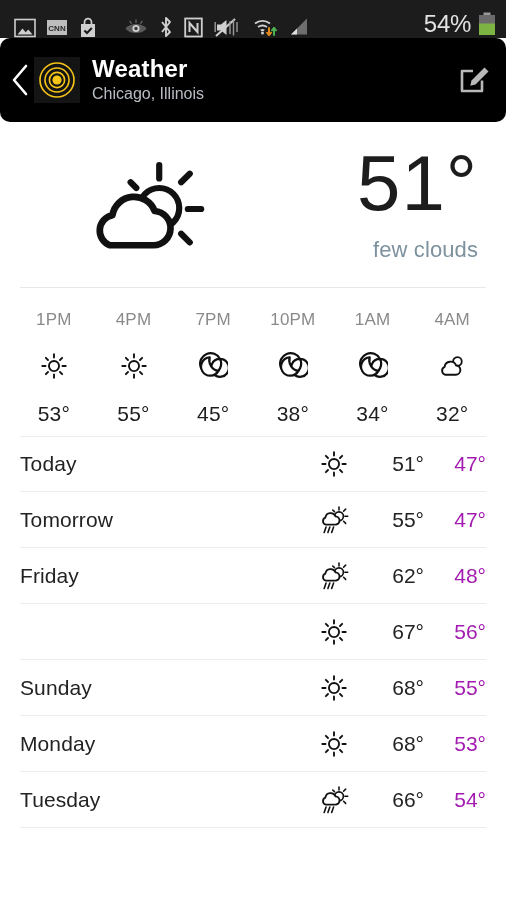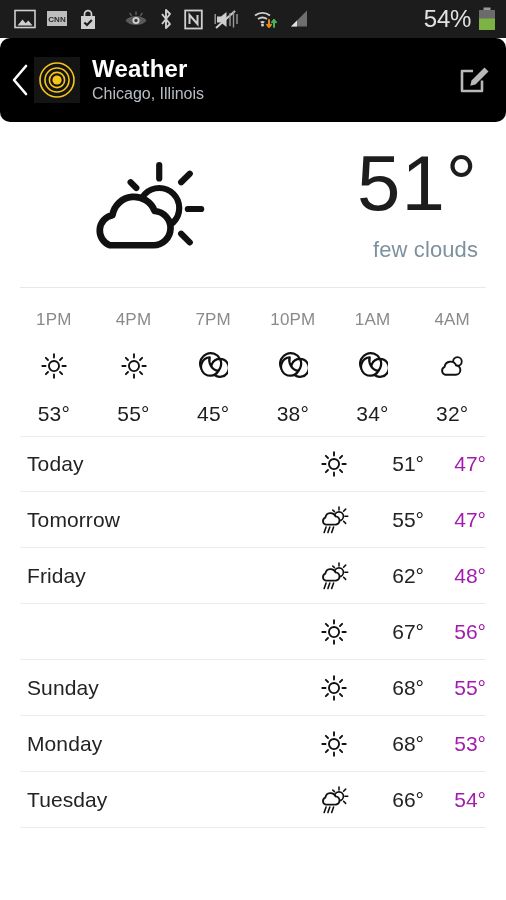--- a/index.html
+++ b/index.html
@@ -7,21 +7,21 @@
     width: 506px; height: 900px;
     background: #ffffff;
     font-family: "Liberation Sans", sans-serif;
     overflow: hidden;
   }
   .screen { width: 506px; height: 900px; position: relative; background:#fff; }
 
   
   .statusbar {
     height: 38px; background: #1c1c1c;
-    display: flex; align-items: center;
+    display: flex; align-items: flex-end;
     padding: 0 10px 0 14px;
     color: #d8d8d8;
   }
   .sb-left { display: flex; align-items: center; gap: 10px; }
   .sb-mid  { display: flex; align-items: center; gap: 11px; margin-left: 26px; }
   .sb-right{ margin-left: auto; display: flex; align-items: center; gap: 7px; }
   .sb-icon { display: block; }
   .sb-pct  { font-size: 24px; color: #e2e2e2; letter-spacing: -.3px; }
   .sb-time { font-size: 25px; color: #ececec; letter-spacing: -.4px; padding-left: 2px; }
 
@@ -69,21 +69,21 @@
   .hour-ico { height: 32px; display: flex; align-items: center; justify-content: center; }
   .hour-temp { font-size: 21px; color: #1d1d1d; letter-spacing: .2px; }
 
   
   .daily { padding: 0 20px; }
   .day-row {
     height: 56px; display: flex; align-items: center;
     border-bottom: 1px solid #ececec;
   }
   .day-row:first-child { border-top: 1px solid #ececec; }
-  .day-name { font-size: 21px; color: #232323; letter-spacing: .1px; margin-left: 7px; }
+  .day-name { font-size: 21px; color: #232323; letter-spacing: .1px; }
   .day-ico { margin-left: auto; width: 56px; display: flex; justify-content: center; align-items: center; }
   .day-hi { width: 62px; text-align: right; font-size: 21px; color: #232323; }
   .day-lo { width: 62px; text-align: right; font-size: 21px; color: #a21caf; }
 </style>
 </head>
 <body>
 
 <div class="screen">
 
   <div class="statusbar">

